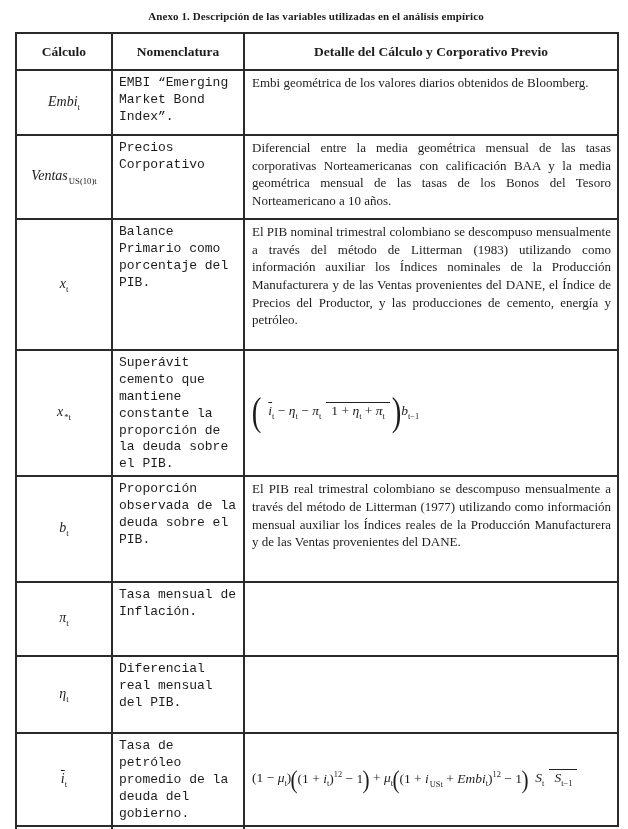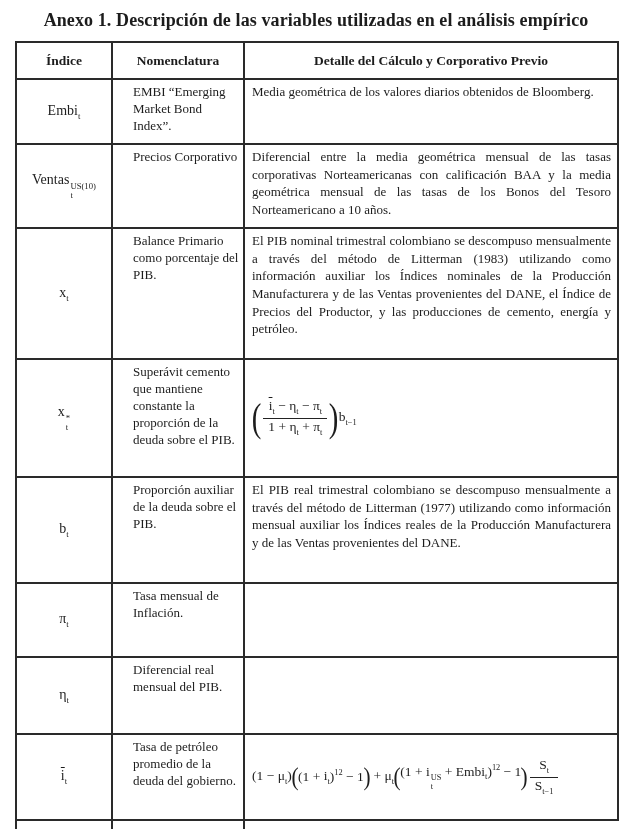--- a/index.html
+++ b/index.html
@@ -3,60 +3,60 @@
 <meta charset="utf-8">
 <style>
   html,body{margin:0;padding:0;background:#fff;}
   body{
     width:628px;height:829px;overflow:hidden;
     font-family:"Liberation Serif","DejaVu Serif",serif;
     color:#1c1c1c;
   }
   .page{padding:8px 11px 0 15px;}
   .title{
-    font-size:18px;font-weight:bold;text-align:center;
+    font-size:11px;font-weight:bold;text-align:center;
     margin:2px 0 10px 0;letter-spacing:0.1px;
   }
   table{
     border-collapse:collapse;table-layout:fixed;width:602px;
   }
   col.c1{width:96px;} col.c2{width:132px;} col.c3{width:374px;}
   th,td{border:2px solid #2a2a2a;font-size:13px;}
   th{font-size:13.5px;font-weight:bold;text-align:center;vertical-align:middle;}
   tr.hr{height:37px;}
   tr.r1{height:65px;} tr.r2{height:84px;} tr.r3{height:131px;}
   tr.r4{height:118px;} tr.r5{height:106px;} tr.r6{height:74px;}
   tr.r7{height:77px;} tr.r8{height:86px;}
   td.sym{
     text-align:center;vertical-align:middle;font-size:14px;padding:0 2px;
   }
-  .var{margin-top:16px;}
+  .var{font-style:italic;margin-top:16px;}
   .ol{text-decoration:overline;}
   sub{font-size:0.62em;}
   sup{font-size:0.62em;text-align:right;}
   .stack{
-    display:inline-flex;flex-direction:column;align-items:flex-start;
+    display:inline-flex;flex-direction:row;align-items:flex-start;
     line-height:1.05;font-size:0.62em;vertical-align:-0.5em;margin-left:1px;
   }
   .stack .s-sup,.stack .s-sub{display:block;}
   td.nom{
-    vertical-align:top;padding:4px 3px 2px 20px;line-height:1.3;
+    vertical-align:top;padding:4px 3px 2px 6px;line-height:1.3;font-family:Liberation Mono, monospace;
   }
   td.det{
     vertical-align:top;padding:3px 6px 2px 7px;line-height:1.36;
     text-align:justify;
   }
   td.det.formula-cell{
     vertical-align:middle;text-align:left;padding:2px 4px 2px 7px;
   }
   .formula{
     display:inline-flex;align-items:center;font-size:13.5px;white-space:nowrap;
   }
   .frac{
-    display:inline-flex;flex-direction:column;align-items:center;
+    display:inline-flex;flex-direction:row;align-items:center;
     text-align:center;margin:0 2px;line-height:1.25;
   }
   .frac .den{border-top:1.4px solid #222;}
   .frac .num,.frac .den{padding:0 5px;}
   .bigp{
     font-size:40px;font-weight:300;line-height:0.8;
     transform:scaleX(0.72);margin:0 -2px;
   }
   .medp{
     font-size:25px;font-weight:300;line-height:0.85;
@@ -75,29 +75,29 @@
   <div class="title">Anexo 1. Descripción de las variables utilizadas en el análisis empírico</div>
 
   <table>
     <colgroup>
         <col class="c1">
         <col class="c2">
         <col class="c3">
       </colgroup>
     <tbody>
       <tr class="hr">
-        <th>Índice</th>
+        <th>Cálculo</th>
         <th>Nomenclatura</th>
         <th>Detalle del Cálculo y Corporativo Previo</th>
       </tr>
 
       <tr class="r1">
         <td class="sym"><span class="var">Embi</span><sub>t</sub></td>
         <td class="nom">EMBI “Emerging Market Bond Index”.</td>
-        <td class="det">Media geométrica de los valores diarios obtenidos de Bloomberg.</td>
+        <td class="det">Embi geométrica de los valores diarios obtenidos de Bloomberg.</td>
       </tr>
 
       <tr class="r2">
         <td class="sym"><span class="var">Ventas</span><span class="stack">
               <span class="s-sup">US(10)</span>
               <span class="s-sub">t</span>
             </span></td>
         <td class="nom">Precios Corporativo</td>
         <td class="det">Diferencial entre la media geométrica mensual de las tasas corporativas Norteamericanas con calificación BAA y la media geométrica mensual de las tasas de los Bonos del Tesoro Norteamericano a 10 años.</td>
       </tr>
@@ -122,21 +122,21 @@
               <span class="den"><span class="grp">1 + </span><span class="var">η</span><sub>t</sub><span class="grp"> + </span><span class="var">π</span><sub>t</sub></span>
             </span>
             <span class="bigp">)</span>
             <span class="grp"><span class="var">b</span><sub>t−1</sub></span>
           </span>
         </td>
       </tr>
 
       <tr class="r5">
         <td class="sym"><span class="var">b</span><sub>t</sub></td>
-        <td class="nom">Proporción auxiliar de la deuda sobre el PIB.</td>
+        <td class="nom">Proporción observada de la deuda sobre el PIB.</td>
         <td class="det">El PIB real trimestral colombiano se descompuso mensualmente a través del método de Litterman (1977) utilizando como información mensual auxiliar los Índices reales de la Producción Manufacturera y de las Ventas provenientes del DANE.</td>
       </tr>
 
       <tr class="r6">
         <td class="sym"><span class="var">π</span><sub>t</sub></td>
         <td class="nom">Tasa mensual de Inflación.</td>
         <td class="det"></td>
       </tr>
 
       <tr class="r7">

